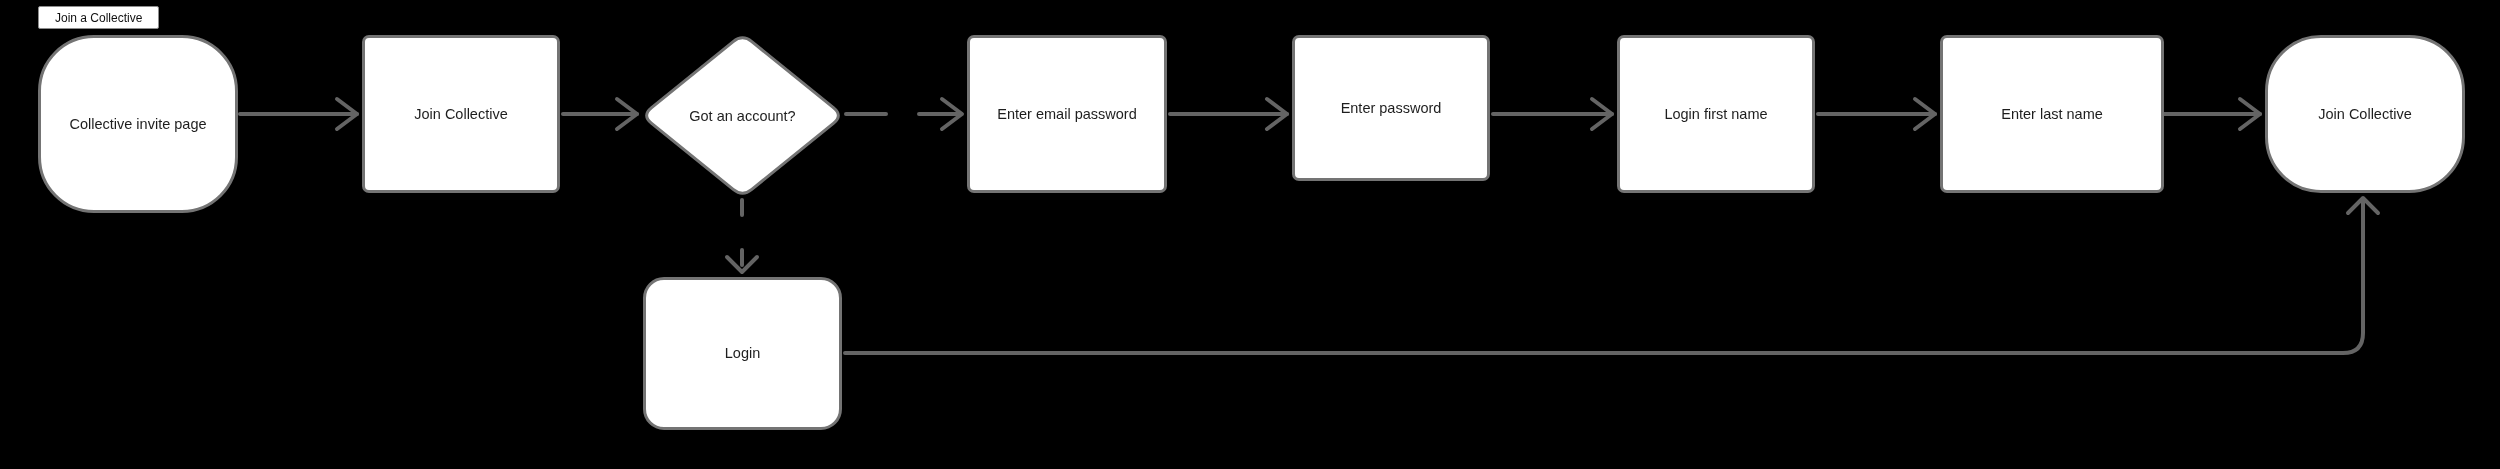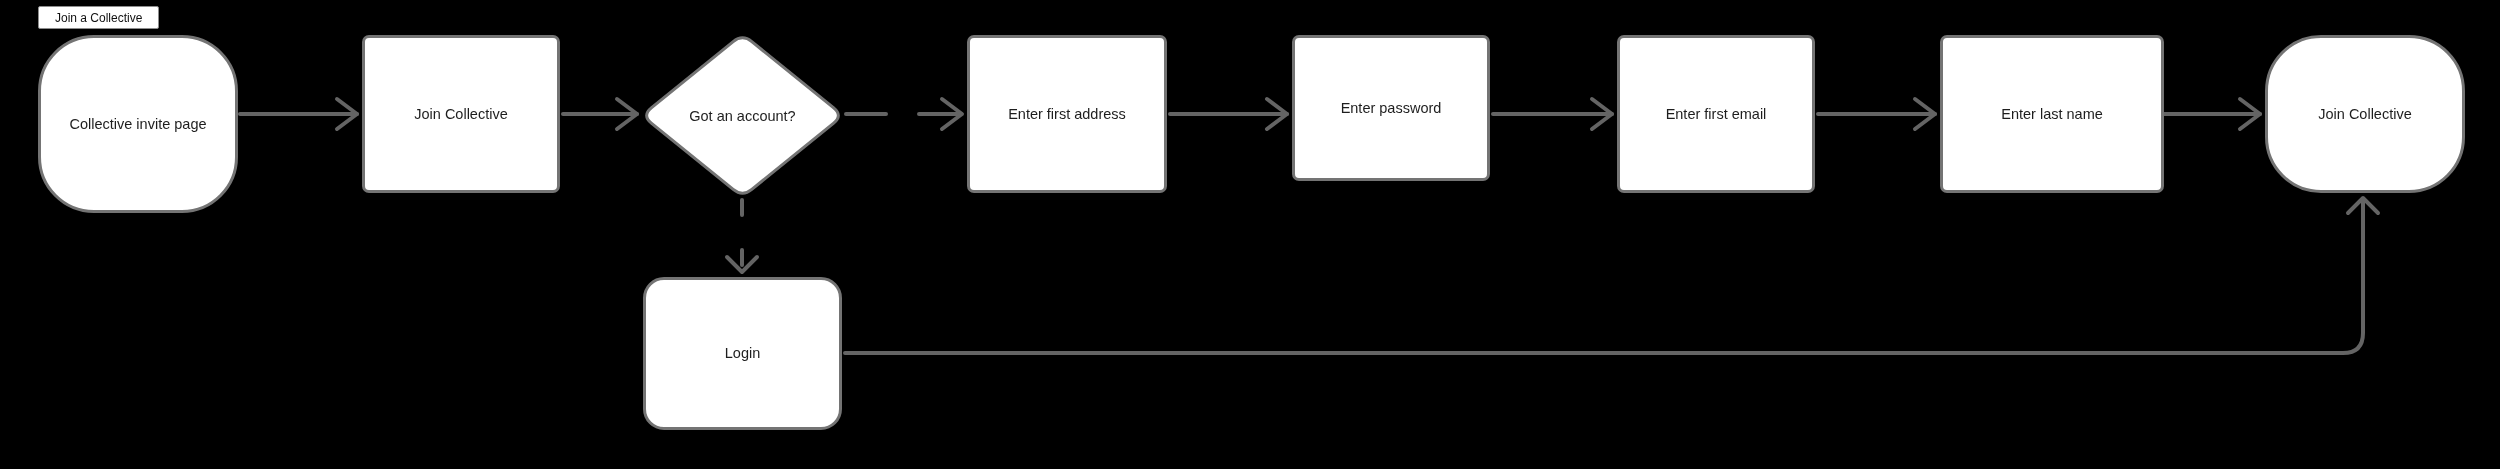--- a/index.html
+++ b/index.html
@@ -97,29 +97,29 @@
     <span class="node-label">Collective invite page</span>
   </div>
 
   <div class="node process n-join">
     <span class="node-label">Join Collective</span>
   </div>
 
   <div class="diamond-label">Got an account?</div>
 
   <div class="node process n-email">
-    <span class="node-label">Enter first address</span>
+    <span class="node-label">Enter email password</span>
   </div>
 
   <div class="node process n-password">
     <span class="node-label">Enter password</span>
   </div>
 
   <div class="node process n-first">
-    <span class="node-label">Enter first email</span>
+    <span class="node-label">Login first name</span>
   </div>
 
   <div class="node process n-last">
     <span class="node-label">Enter last name</span>
   </div>
 
   <div class="node terminator n-end">
     <span class="node-label">Join Collective</span>
   </div>
 

